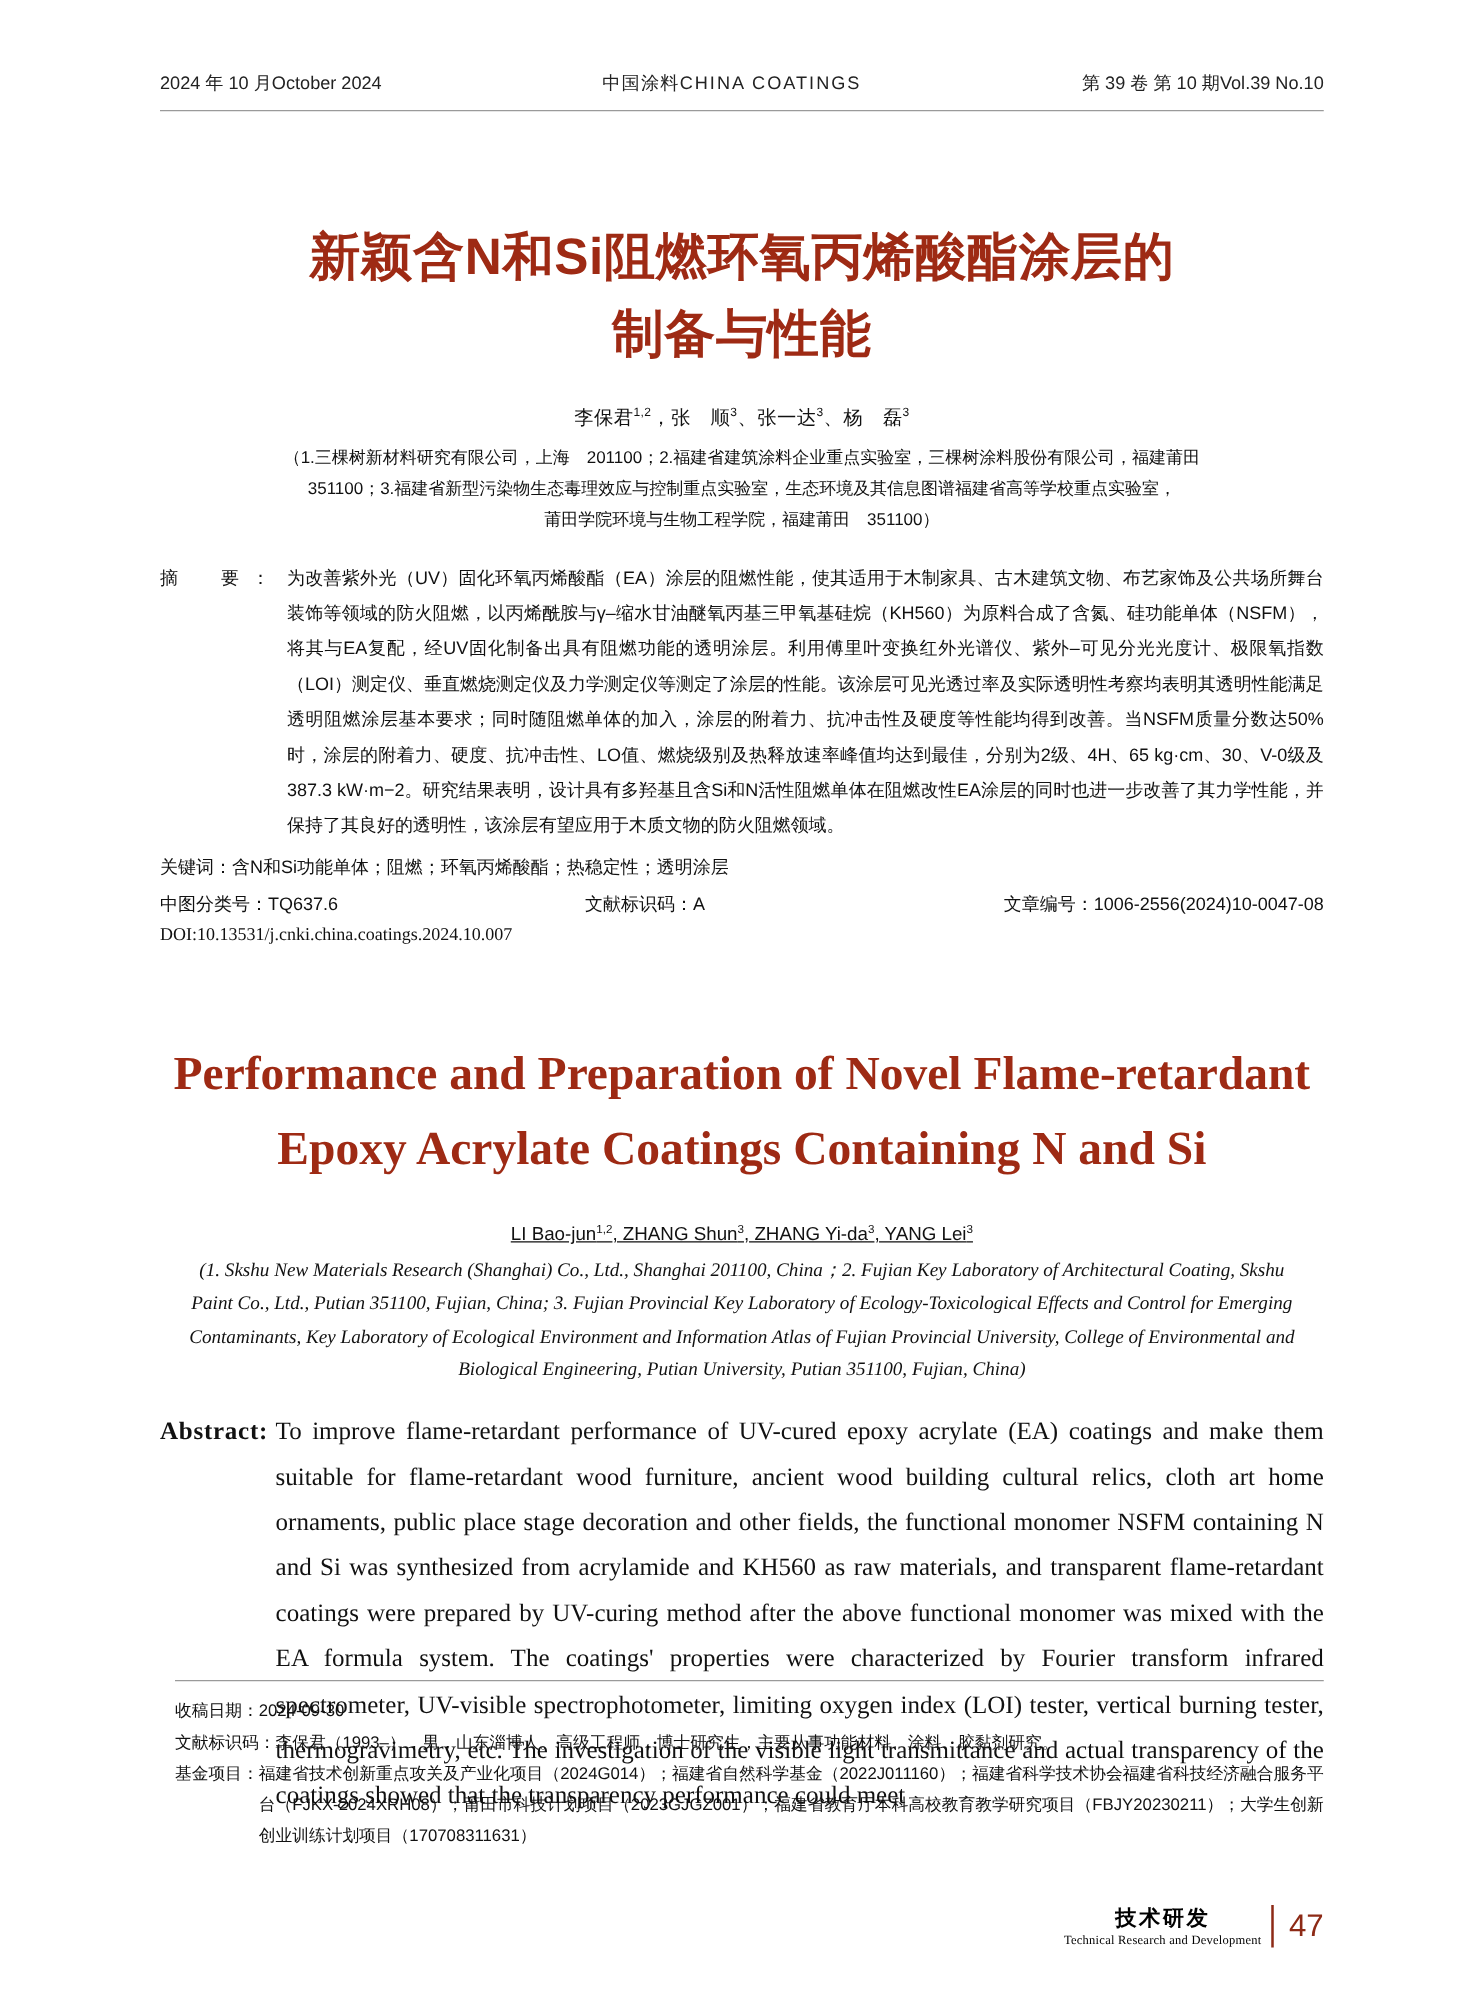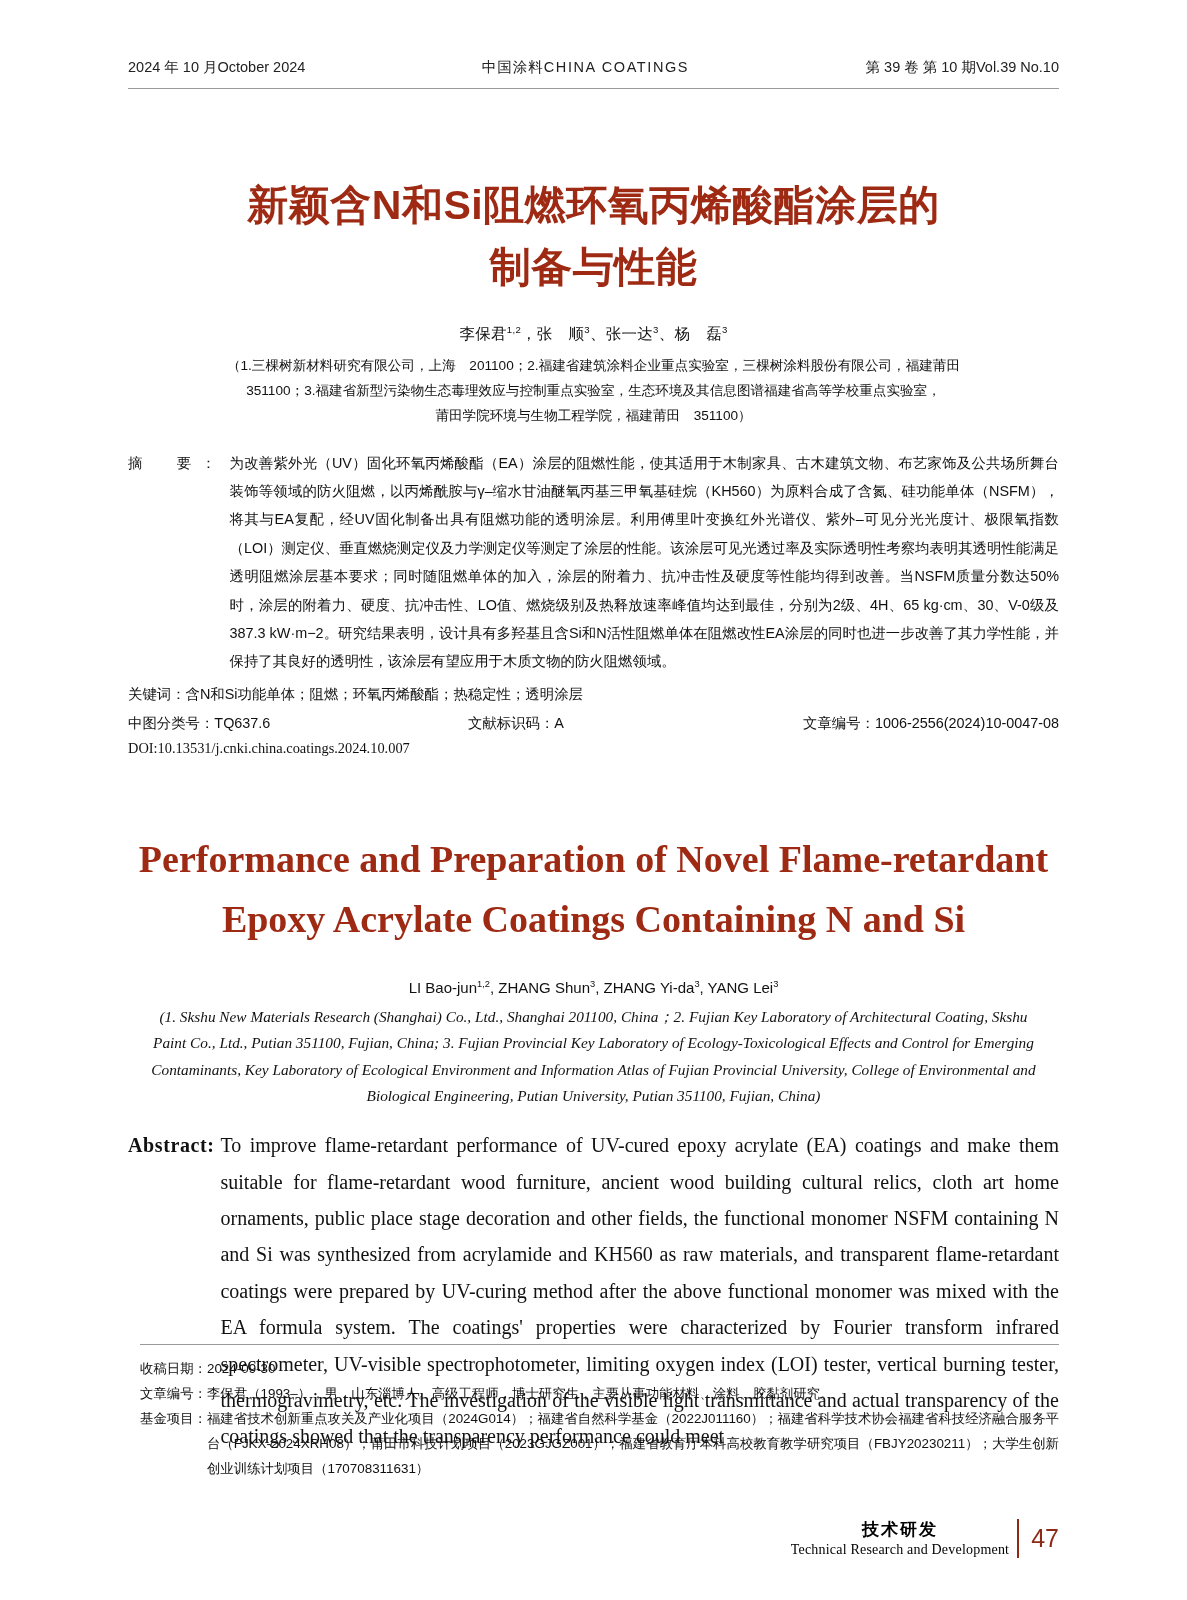--- a/index.html
+++ b/index.html
@@ -126,20 +126,21 @@
     font-weight: bold;
     font-size: 38px;
     line-height: 1.58;
   }
   .authors-en {
     margin-top: 30px;
     text-align: center;
     font-family: "Liberation Sans", "DejaVu Sans", sans-serif;
     font-size: 15px;
     color: #111;
+    text-decoration: underline;
   }
   .affil-en {
     margin-top: 8px;
     text-align: center;
     font-style: italic;
     font-family: "Liberation Serif", "DejaVu Serif", serif;
     font-size: 15.3px;
     line-height: 1.72;
     color: #111;
     padding: 0 14px;
@@ -197,21 +198,21 @@
   }
   .pagefoot .labels .zh {
     font-family: "Liberation Sans", "DejaVu Sans", sans-serif;
     font-weight: bold;
     font-size: 17px;
     letter-spacing: 2px;
     line-height: 1.35;
   }
   .pagefoot .labels .en {
     font-family: "Liberation Serif", "DejaVu Serif", serif;
-    font-size: 14px;
+    font-size: 10px;
     letter-spacing: 0.2px;
   }
   .pagefoot .num {
     font-family: "Liberation Sans", "DejaVu Sans", sans-serif;
     font-size: 25px;
     color: #8d2a16;
     padding-left: 12px;
   }
 
   sup { font-size: 0.62em; vertical-align: super; line-height: 0; }
@@ -280,21 +281,21 @@
     <div class="lbl">Abstract:</div>
     <div class="body">To improve flame-retardant performance of UV-cured epoxy acrylate (EA) coatings and make them suitable for flame-retardant wood furniture, ancient wood building cultural relics, cloth art home ornaments, public place stage decoration and other fields, the functional monomer NSFM containing N and Si was synthesized from acrylamide and KH560 as raw materials, and transparent flame-retardant coatings were prepared by UV-curing method after the above functional monomer was mixed with the EA formula system. The coatings' properties were characterized by Fourier transform infrared spectrometer, UV-visible spectrophotometer, limiting oxygen index (LOI) tester, vertical burning tester, thermogravimetry, etc. The investigation of the visible light transmittance and actual transparency of the coatings showed that the transparency performance could meet</div>
   </div>
 
   <div class="foot">
     <div class="row">
       <span class="k">收稿日期：</span>
       <span class="v">2024-09-30</span>
     </div>
     <div class="row">
-      <span class="k">文章编号：</span>
+      <span class="k">文献标识码：</span>
       <span class="v">李保君（1993–），男，山东淄博人。高级工程师，博士研究生，主要从事功能材料、涂料、胶黏剂研究。</span>
     </div>
     <div class="row">
       <span class="k">基金项目：</span>
       <span class="v">福建省技术创新重点攻关及产业化项目（2024G014）；福建省自然科学基金（2022J011160）；福建省科学技术协会福建省科技经济融合服务平台（FJKX-2024XRH08）；莆田市科技计划项目（2023GJGZ001）；福建省教育厅本科高校教育教学研究项目（FBJY20230211）；大学生创新创业训练计划项目（170708311631）</span>
     </div>
   </div>
 
   <div class="pagefoot">
     <div class="labels">

